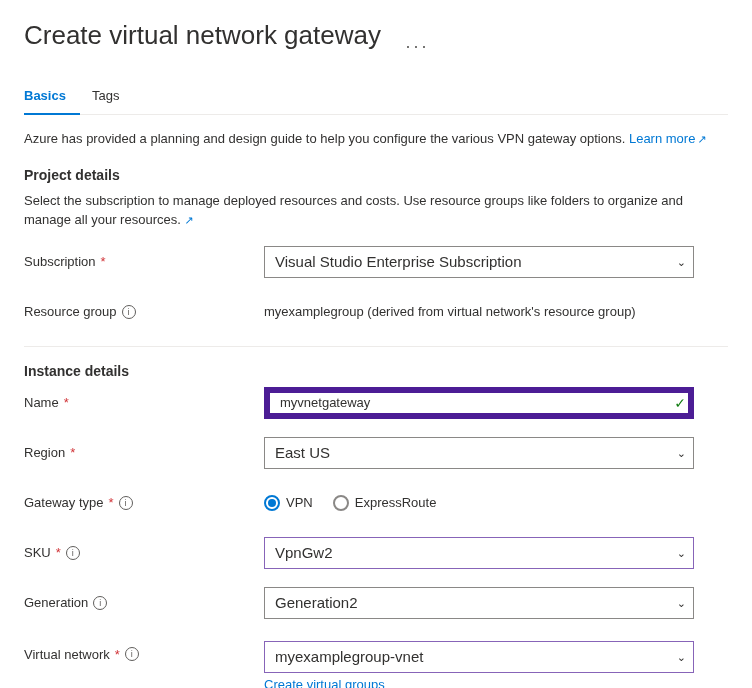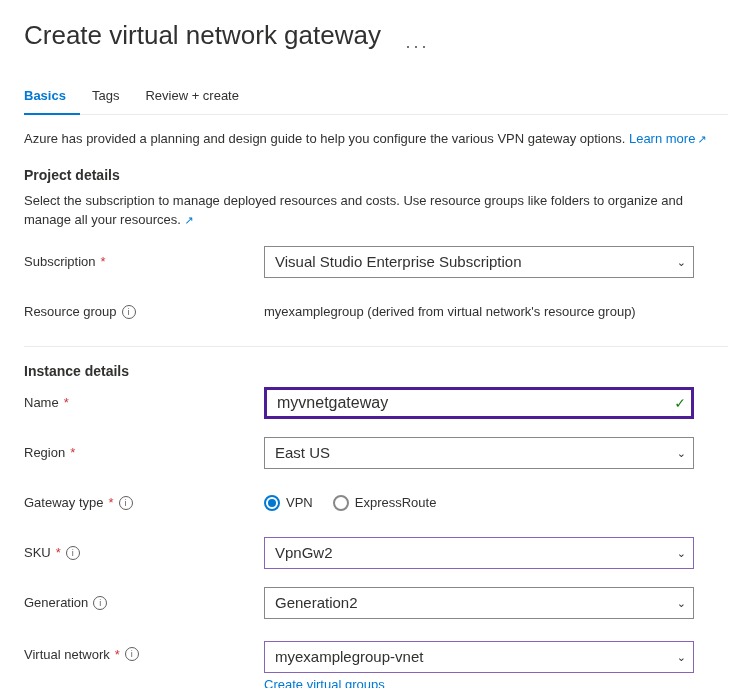--- a/index.html
+++ b/index.html
@@ -129,23 +129,23 @@
       position: absolute;
       right: 8px;
       top: 50%;
       transform: translateY(-50%);
       pointer-events: none;
       font-size: 11px;
       color: #323130;
     }
     .input-box {
       width: 100%;
-      border: 3px solid #4c1d95;
+      border: 6px solid #4c1d95;
       padding: 5px 30px 5px 10px;
-      font-size: 16px;
+      font-size: 13px;
       color: #323130;
       background: #fff;
       height: 32px;
       outline: none;
       position: relative;
     }
     .input-wrapper {
       position: relative;
       width: 100%;
     }
@@ -209,21 +209,20 @@
 <body>
 
 <div style="display:flex; align-items:flex-end; gap:24px; margin-bottom:22px;">
   <h1 class="page-title" style="font-size:26px; font-weight:300;">Create virtual network gateway</h1>
   <span class="ellipsis-btn">···</span>
 </div>
 
 <div class="tabs">
   <div class="tab active">Basics</div>
   <div class="tab">Tags</div>
-  <div class="tab">Review + create</div>
 </div>
 
 <div class="info-bar">
   <span>Azure has provided a planning and design guide to help you configure the various VPN gateway options.</span>
   <a href="#">
     <span>Learn more</span><span style="font-size:11px; margin-left:2px;">↗</span>
   </a>
 </div>
 
 <div class="section-title">Project details</div>

